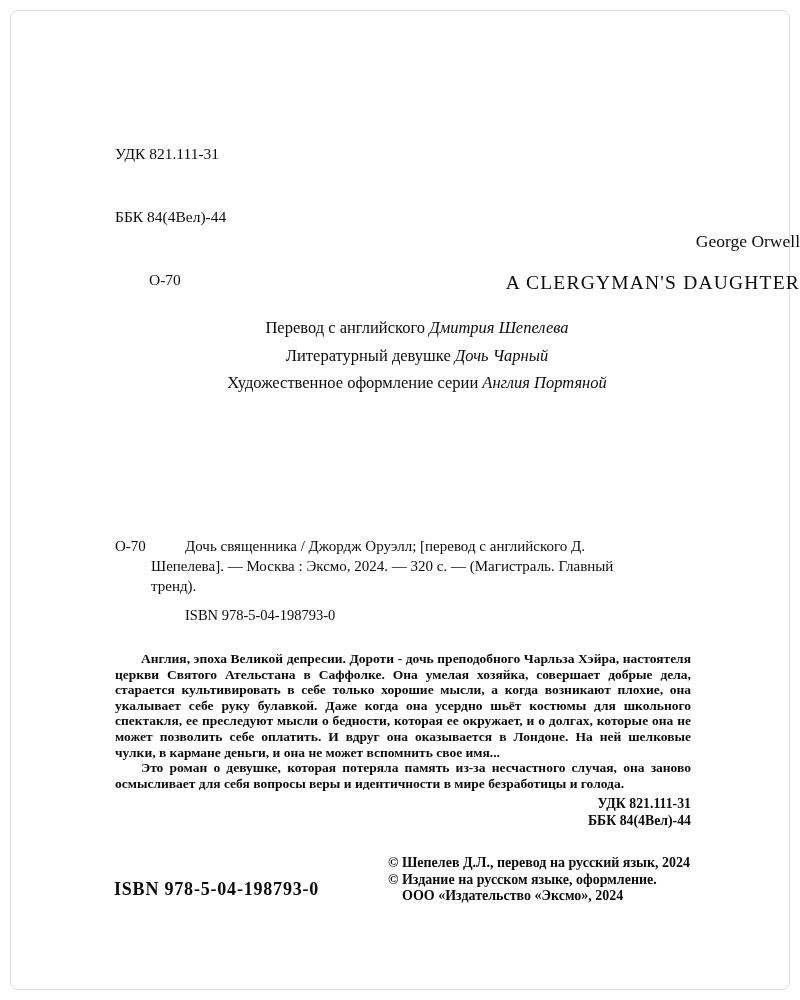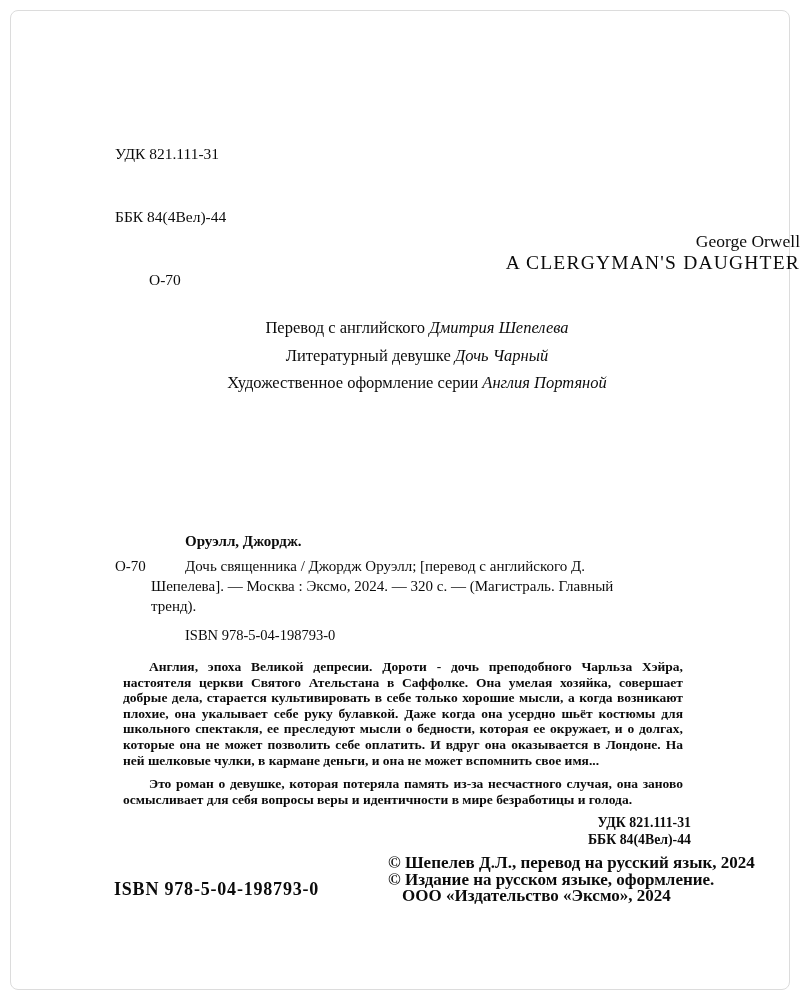--- a/index.html
+++ b/index.html
@@ -33,21 +33,21 @@
   .codes-top .indent { margin-left: 34px; }
 
   .title-block {
     position: absolute;
     left: 0;
     top: 231px;
     width: 100%;
     text-align: right;
   }
   .author-name { font-size: 17.5px; }
-  .book-title  { font-size: 19.5px; letter-spacing: 1.2px; margin-top: 0; }
+  .book-title  { font-size: 19.5px; letter-spacing: 1.2px; margin-top: 20px; }
 
   .credits {
     position: absolute;
     left: 17px;
     top: 314px;
     width: 100%;
     text-align: center;
     font-size: 16.5px;
     line-height: 27.5px;
   }
@@ -69,21 +69,21 @@
   .annotation {
     position: absolute;
     left: 115px;
     top: 651px;
     width: 576px;
     font-size: 13.5px;
     line-height: 15.6px;
     text-align: justify;
     font-weight: bold;
   }
-  .annotation p { margin: 8px; text-indent: 26px; }
+  .annotation p { margin: 0; text-indent: 26px; }
   .annotation-codes {
     text-align: right;
     margin-top: 5px;
     font-size: 13.8px;
     line-height: 16.5px;
     font-weight: bold;
   }
 
   .footer-isbn {
     position: absolute;
@@ -91,21 +91,21 @@
     top: 879px;
     font-weight: bold;
     font-size: 18px;
     letter-spacing: 0.8px;
   }
   .copyright {
     position: absolute;
     left: 388px;
     top: 855px;
     font-weight: bold;
-    font-size: 17px;
+    font-size: 14px;
     line-height: 16.5px;
     font-family: Liberation Serif, serif;
   }
   .copyright .no-mark { padding-left: 14px; }
 </style>
 </head>
 <body>
 
 <div>
 
@@ -122,21 +122,20 @@
     <div class="book-title">A CLERGYMAN'S DAUGHTER</div>
   </div>
 
   <div class="credits">
     <div><span>Перевод с английского </span><i>Дмитрия Шепелева</i></div>
     <div><span>Литературный девушке </span><i>Дочь Чарный</i></div>
     <div><span>Художественное оформление серии </span><i>Англия Портяной</i></div>
   </div>
 
   <div class="catalog">
-    <div class="catalog-author">Оруэлл, Джордж.</div>
     <div class="catalog-row">
       <div class="catalog-code">О-70</div>
       <div class="catalog-entry">Дочь священника / Джордж Оруэлл; [перевод с английского Д. Шепелева]. — Москва : Эксмо, 2024. — 320 с. — (Магистраль. Главный тренд).</div>
     </div>
     <div class="catalog-isbn">ISBN 978-5-04-198793-0</div>
   </div>
 
   <div class="annotation">
     <p>Англия, эпоха Великой депресии. Дороти - дочь преподобного Чарльза Хэйра, настоятеля церкви Святого Ательстана в Саффолке. Она умелая хозяйка, совершает добрые дела, старается культивировать в себе только хорошие мысли, а когда возникают плохие, она укалывает себе руку булавкой. Даже когда она усердно шьёт костюмы для школьного спектакля, ее преследуют мысли о бедности, которая ее окружает, и о долгах, которые она не может позволить себе оплатить. И вдруг она оказывается в Лондоне. На ней шелковые чулки, в кармане деньги, и она не может вспомнить свое имя...</p>
     <p>Это роман о девушке, которая потеряла память из-за несчастного случая, она заново осмысливает для себя вопросы веры и идентичности в мире безработицы и голода.</p>

